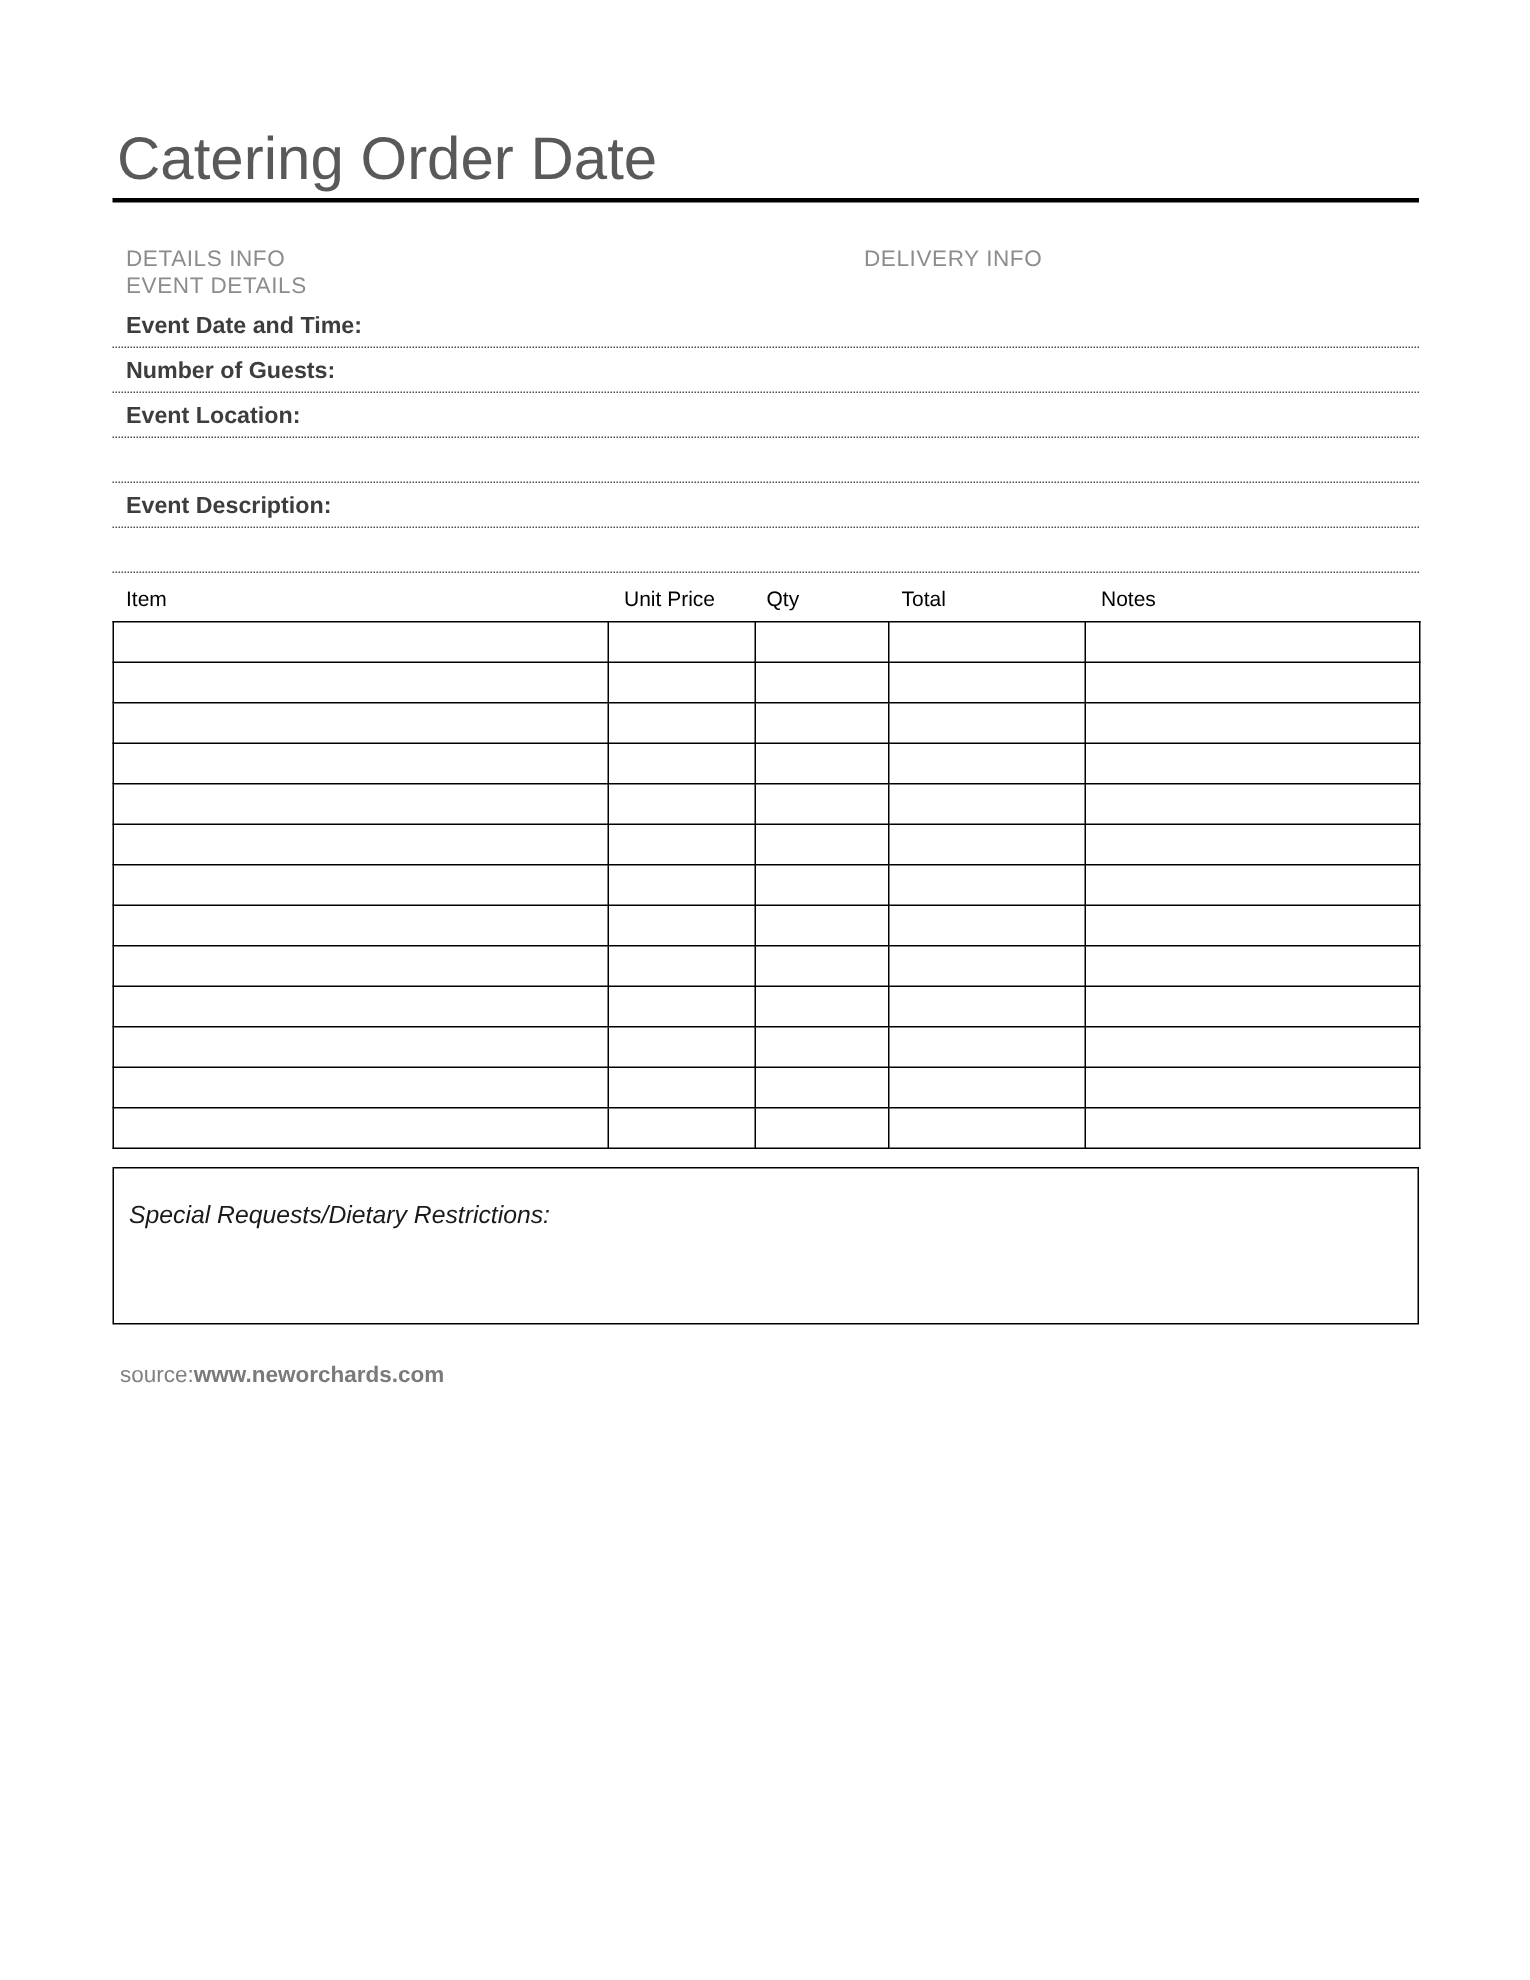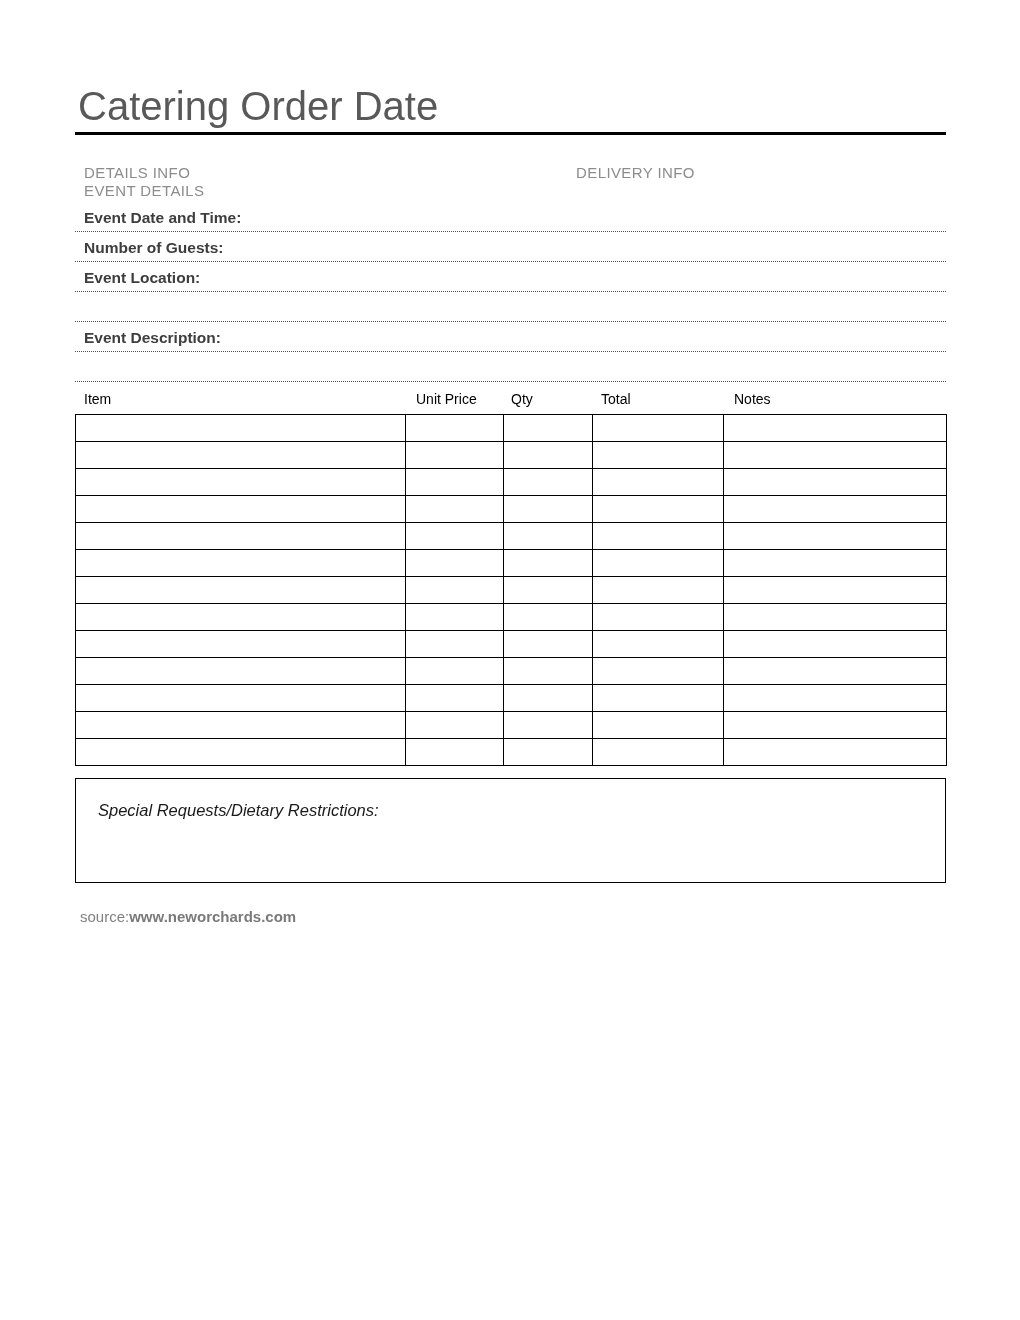--- a/index.html
+++ b/index.html
@@ -105,21 +105,21 @@
     color: #1a1a1a;
   }
 
   
   .special-box {
     margin-top: 12px;
     width: 871px;
     height: 105px;
     border: 1.6px solid #000;
     padding-top: 22px;
-    padding-left: 22px;
+    padding-left: 10px;
   }
   .special-label {
     font-size: 16.5px;
     font-style: italic;
     color: #1a1a1a;
   }
 
   
   .source-row {
     margin-top: 25px;

